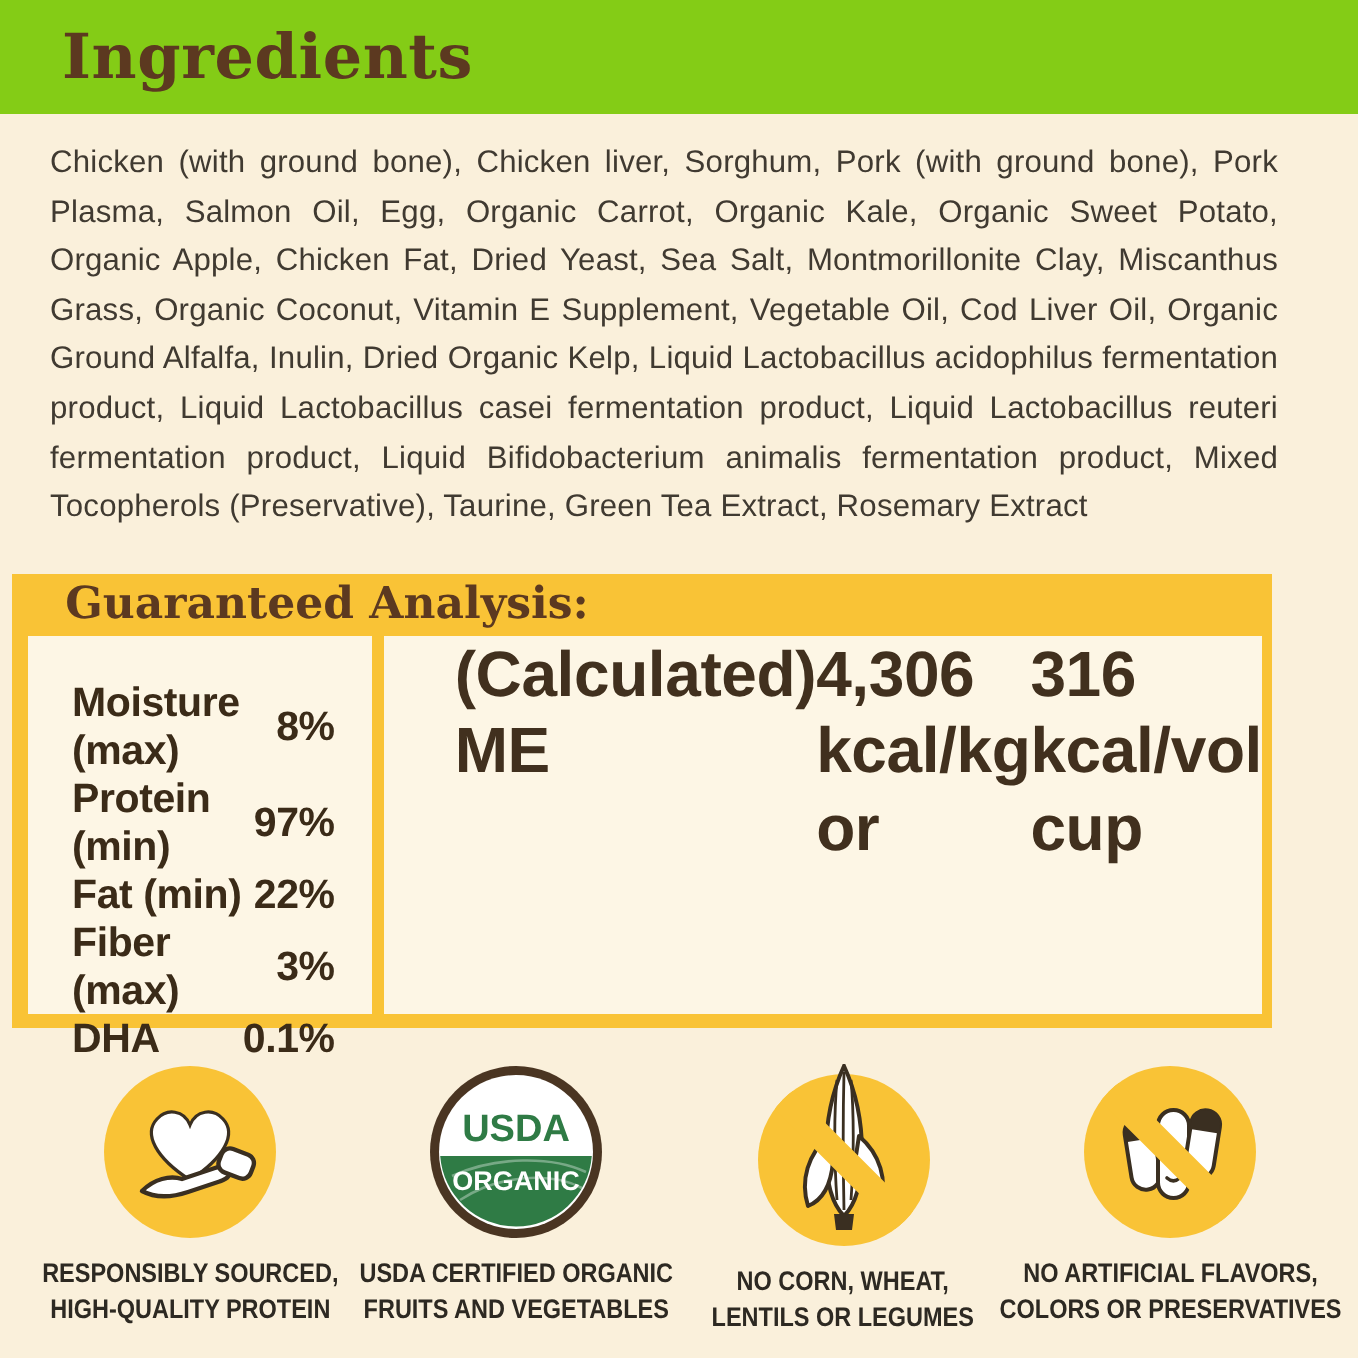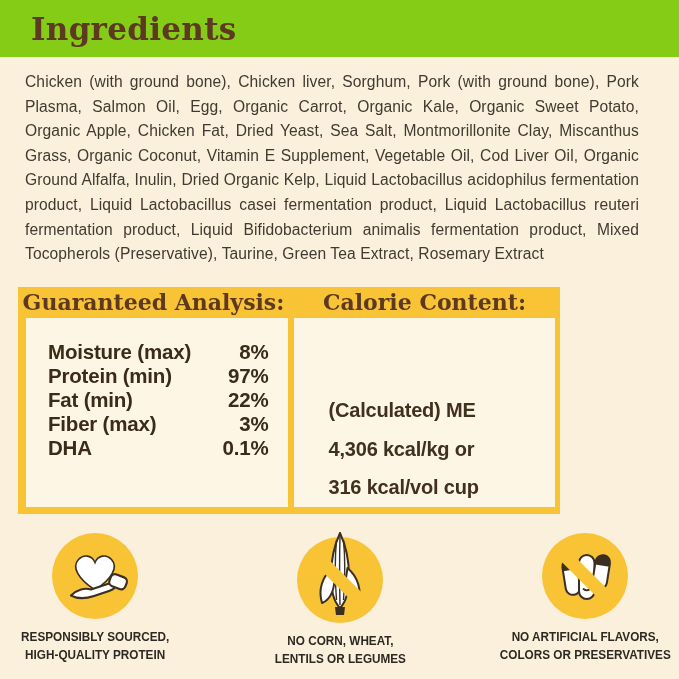--- a/index.html
+++ b/index.html
@@ -32,22 +32,22 @@
     margin:13px 40px 0 25px;
     font-size:15.6px;
     line-height:24.6px;
     text-align:justify;
     color:#403A31;
     letter-spacing:0.1px;
   }
 
   
   .panels {
-    margin:20px 0 0 18px;
-    width:542px;
+    margin:20px 0 0 6px;
+    width:630px;
     background:#F9C336;
     padding:0 5px 7px 8px;
   }
   .panel-headers {
     display:grid;
     grid-template-columns:1fr 1fr;
     height:31px;
     align-items:center;
     margin:0 -5px 0 -8px;
   }
@@ -77,25 +77,25 @@
     display:flex;
     justify-content:space-between;
     align-items:center;
     font-weight:700;
     font-size:20.5px;
     color:#3B2B18;
     letter-spacing:-0.2px;
   }
   .calorie-box {
     display:flex;
-    flex-direction:column;
-    justify-content:flex-end;
+    flex-direction:row;
+    justify-content:space-between;
     padding-left:35px;
     font-weight:600;
-    font-size:20px;
+    font-size:32px;
     line-height:38.5px;
     color:#41301E;
     letter-spacing:-0.2px;
   }
 
   
   .badges {
     display:flex;
     justify-content:space-between;
     margin:18px 16px 0 17px;
@@ -124,21 +124,20 @@
 
 <header class="title-bar">
   <h1>Ingredients</h1>
 </header>
 
 <p class="ingredients">Chicken (with ground bone), Chicken liver, Sorghum, Pork (with ground bone), Pork Plasma, Salmon Oil, Egg, Organic Carrot, Organic Kale, Organic Sweet Potato, Organic Apple, Chicken Fat, Dried Yeast, Sea Salt, Montmorillonite Clay, Miscanthus Grass, Organic Coconut, Vitamin E Supplement, Vegetable Oil, Cod Liver Oil, Organic Ground Alfalfa, Inulin, Dried Organic Kelp, Liquid Lactobacillus acidophilus fermentation product, Liquid Lactobacillus casei fermentation product, Liquid Lactobacillus reuteri fermentation product, Liquid Bifidobacterium animalis fermentation product, Mixed Tocopherols (Preservative), Taurine, Green Tea Extract, Rosemary Extract</p>
 
 <section class="panels">
   <div class="panel-headers">
     <h2>Guaranteed Analysis:</h2>
-    <h2>Calorie Content:</h2>
   </div>
   <div class="panel-boxes">
 
     <div class="panel-box analysis-box">
       <div class="analysis-row">
         <span>Moisture (max)</span>
         <span>8%</span>
       </div>
       <div class="analysis-row">
         <span>Protein (min)</span>
@@ -177,20 +176,37 @@
         <path d="M20 63.5 C 26 57.5 34 55.5 40 57.5 L 56.5 52 C 60.5 50.6 63.5 51.8 63.7 54.2 C 63.9 56.3 61.7 57.9 58 59 L 43 64 C 34 67 26.5 67 20 63.5 Z" fill="#FFFFFF" stroke="#3A2F21" stroke-width="2.2" stroke-linejoin="round"></path>
         <rect x="58.5" y="43.5" width="17" height="12.5" rx="4.5" transform="rotate(21 67 50)" fill="#FFFFFF" stroke="#3A2F21" stroke-width="2.2"></rect>
       </svg>
     </span>
     <div class="badge-caption">
       <div>RESPONSIBLY SOURCED,</div>
       <div>HIGH-QUALITY PROTEIN</div>
     </div>
   </div>
 
+  <div class="badge">
+    <span>
+      <svg width="88" height="88" viewBox="0 0 88 88">
+        <circle cx="44" cy="44" r="43" fill="#4A3522"></circle>
+        <circle cx="44" cy="44" r="38.5" fill="#FFFFFF"></circle>
+        <path d="M6.1 46 A38 38 0 0 0 81.9 46 Z" fill="#2F7B45"></path>
+        <path d="M12 56 C 34 46 62 46 79 54" stroke="#FFFFFF" stroke-opacity="0.35" stroke-width="1.3" fill="none"></path>
+        <path d="M16 68 C 36 55 62 54 77 62" stroke="#FFFFFF" stroke-opacity="0.35" stroke-width="1.3" fill="none"></path>
+        <text x="44" y="38.5" text-anchor="middle" font-family="Liberation Sans, sans-serif" font-size="19" font-weight="bold" fill="#2F7B45">USDA</text>
+        <text x="44" y="63" text-anchor="middle" font-family="Liberation Sans, sans-serif" font-size="13.5" font-weight="bold" fill="#FFFFFF">ORGANIC</text>
+      </svg>
+    </span>
+    <div class="badge-caption">
+      <div>USDA CERTIFIED ORGANIC</div>
+      <div>FRUITS AND VEGETABLES</div>
+    </div>
+  </div>
 
   <div class="badge">
     <span>
       <svg width="88" height="92" viewBox="0 0 88 92">
         <defs>
             <clipPath id="clip-corn">
               <circle cx="44" cy="48" r="43"></circle>
             </clipPath>
           </defs>
         <circle cx="44" cy="48" r="43" fill="#F9C336"></circle>

